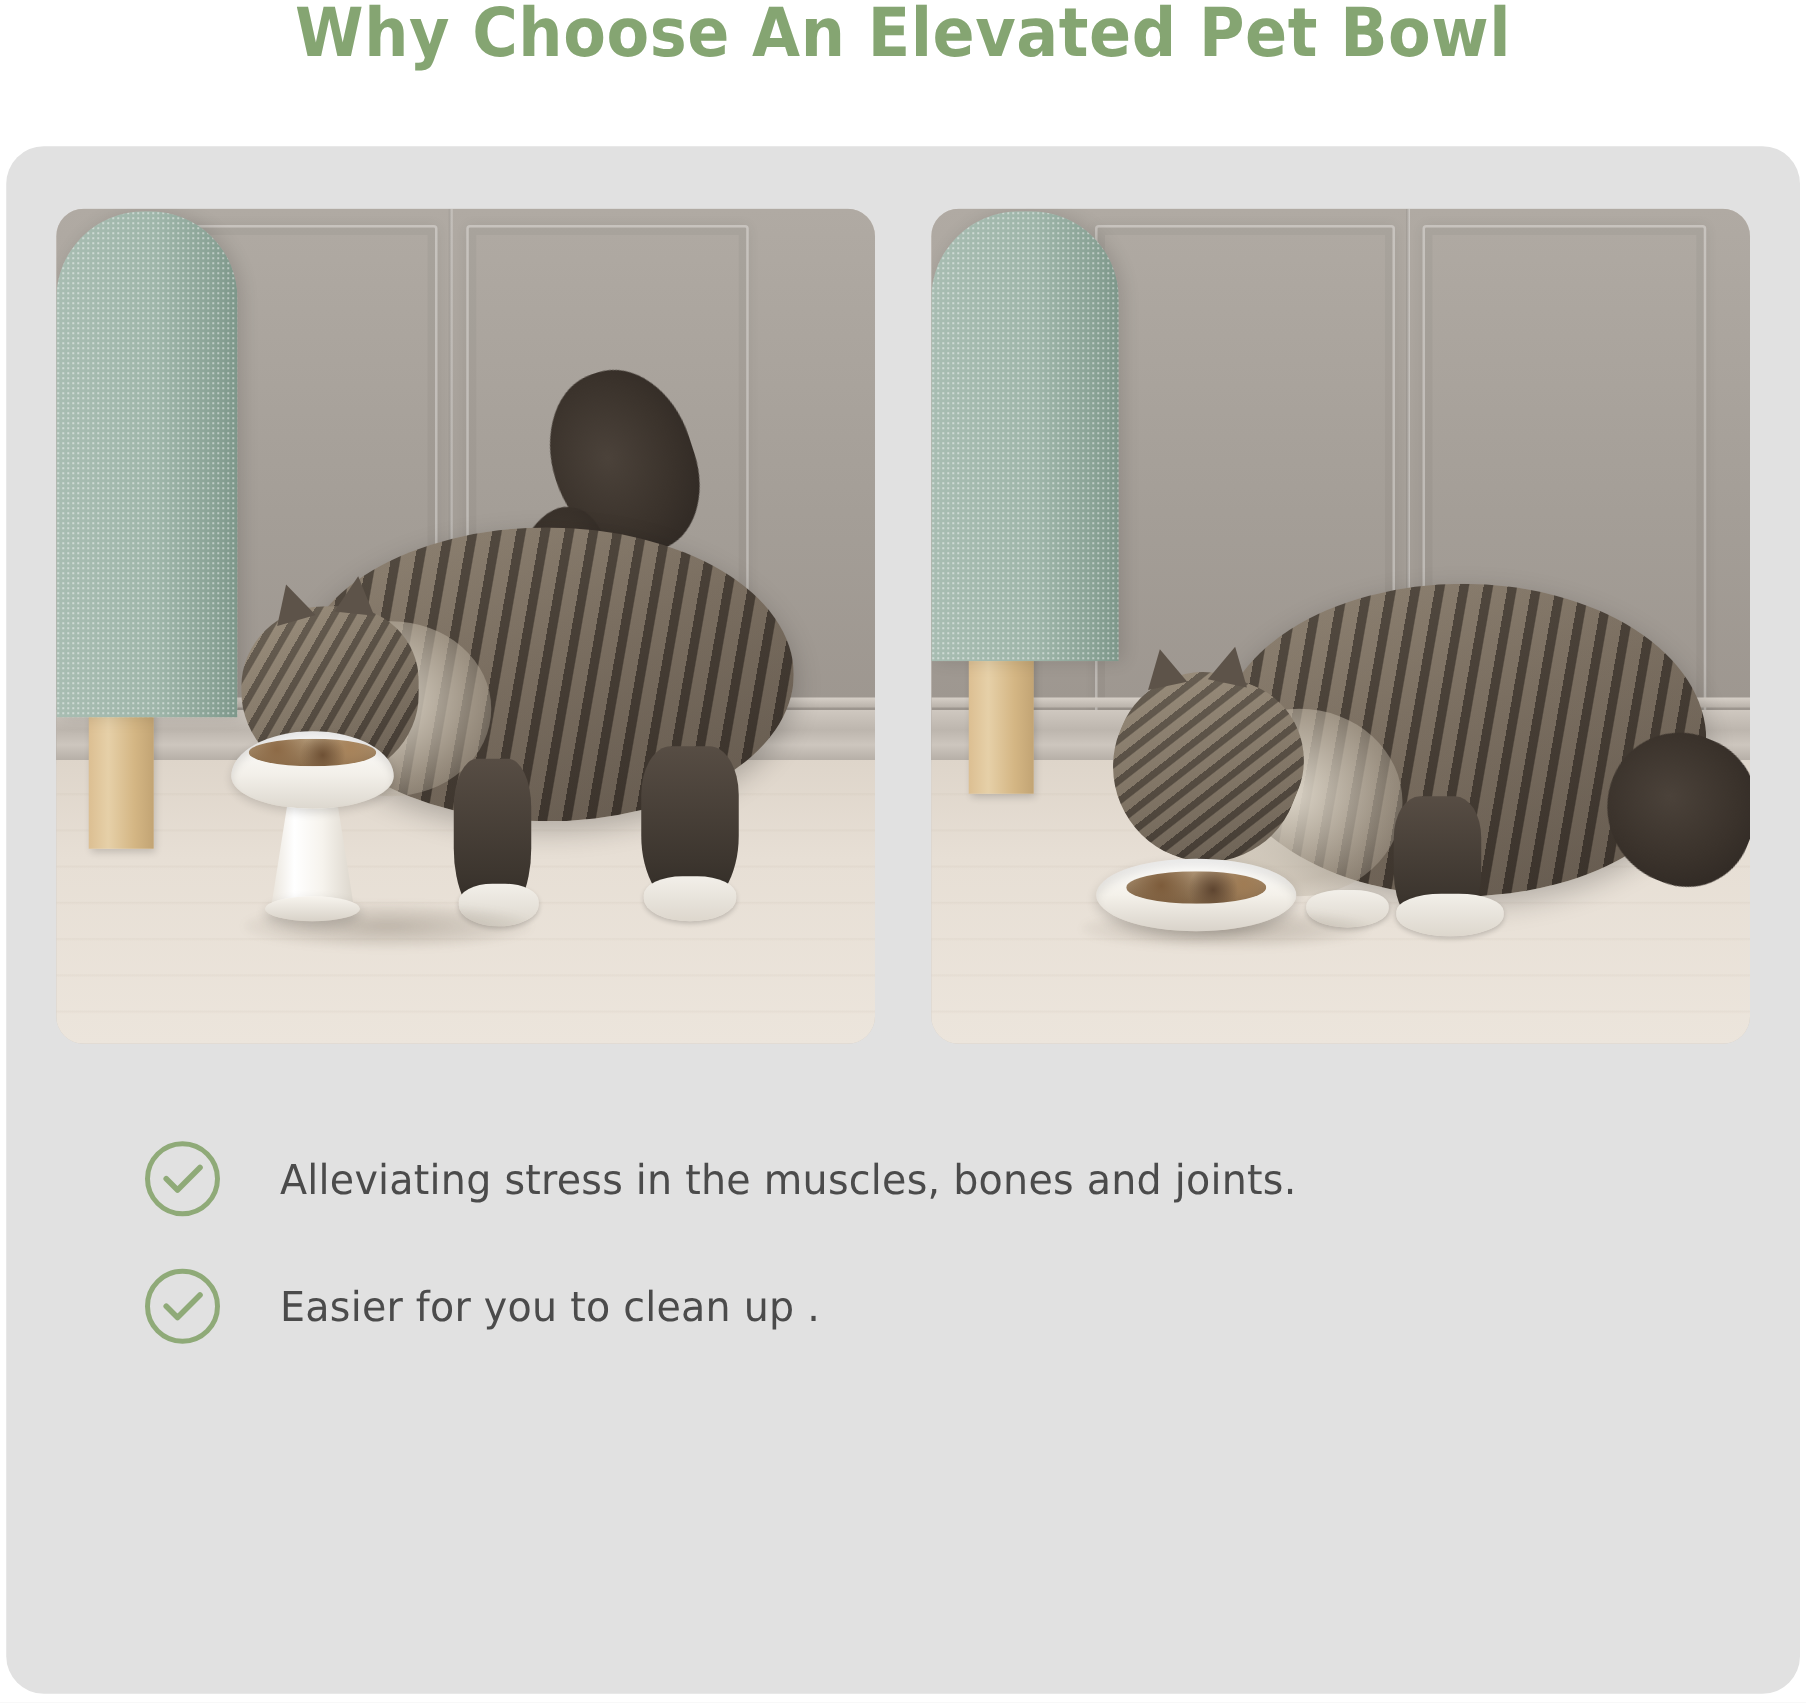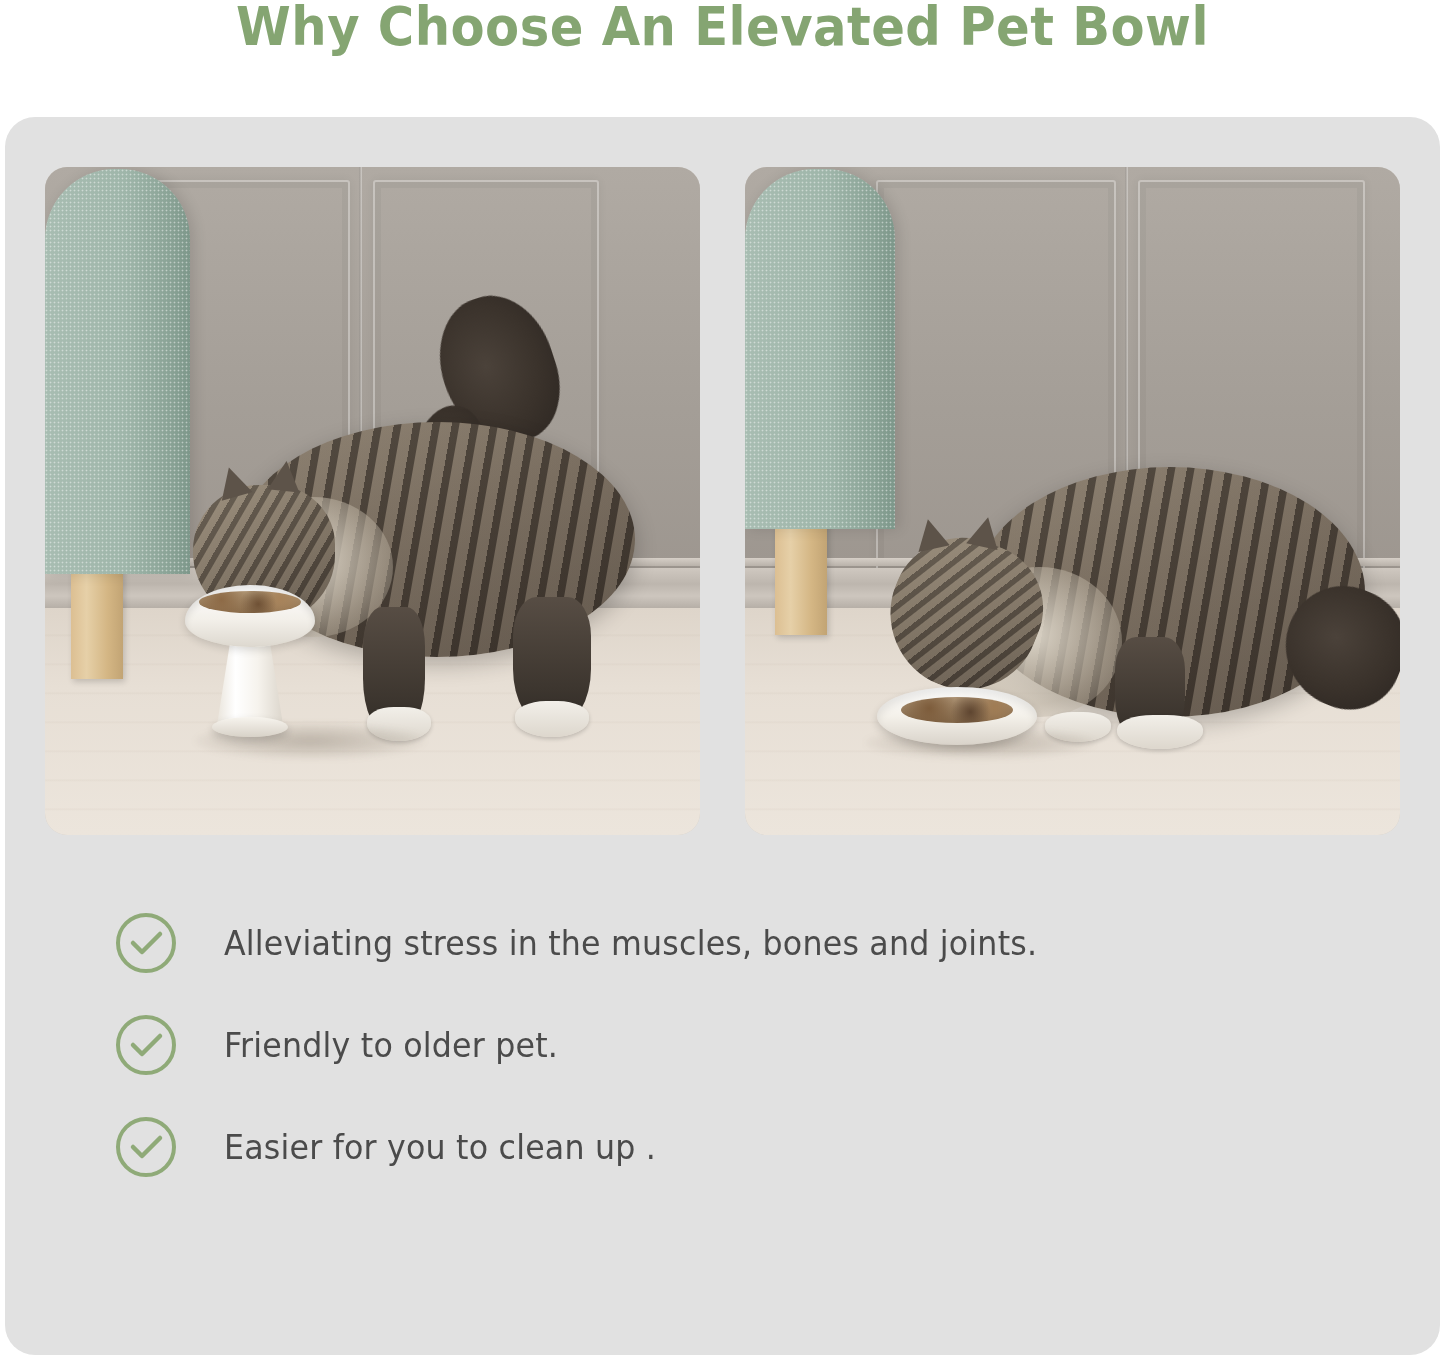--- a/index.html
+++ b/index.html
@@ -378,27 +378,20 @@
   <div class="benefits">
 
     <div class="benefit-row">
       <svg class="check-icon" viewBox="0 0 62 62">
         <circle cx="31" cy="31" r="28" fill="none" stroke="#8faa78" stroke-width="4"></circle>
         <polyline points="18,31 27,40 45,22" fill="none" stroke="#8faa78" stroke-width="4.5" stroke-linecap="round" stroke-linejoin="round"></polyline>
       </svg>
       <span class="benefit-text">Alleviating stress in the muscles, bones and joints.</span>
     </div>
 
-    <div class="benefit-row">
-      <svg class="check-icon" viewBox="0 0 62 62">
-        <circle cx="31" cy="31" r="28" fill="none" stroke="#8faa78" stroke-width="4"></circle>
-        <polyline points="18,31 27,40 45,22" fill="none" stroke="#8faa78" stroke-width="4.5" stroke-linecap="round" stroke-linejoin="round"></polyline>
-      </svg>
-      <span class="benefit-text">Friendly to older pet.</span>
-    </div>
 
 
     <div class="benefit-row">
       <svg class="check-icon" viewBox="0 0 62 62">
         <circle cx="31" cy="31" r="28" fill="none" stroke="#8faa78" stroke-width="4"></circle>
         <polyline points="18,31 27,40 45,22" fill="none" stroke="#8faa78" stroke-width="4.5" stroke-linecap="round" stroke-linejoin="round"></polyline>
       </svg>
       <span class="benefit-text">Easier for you to clean up .</span>
     </div>
 

